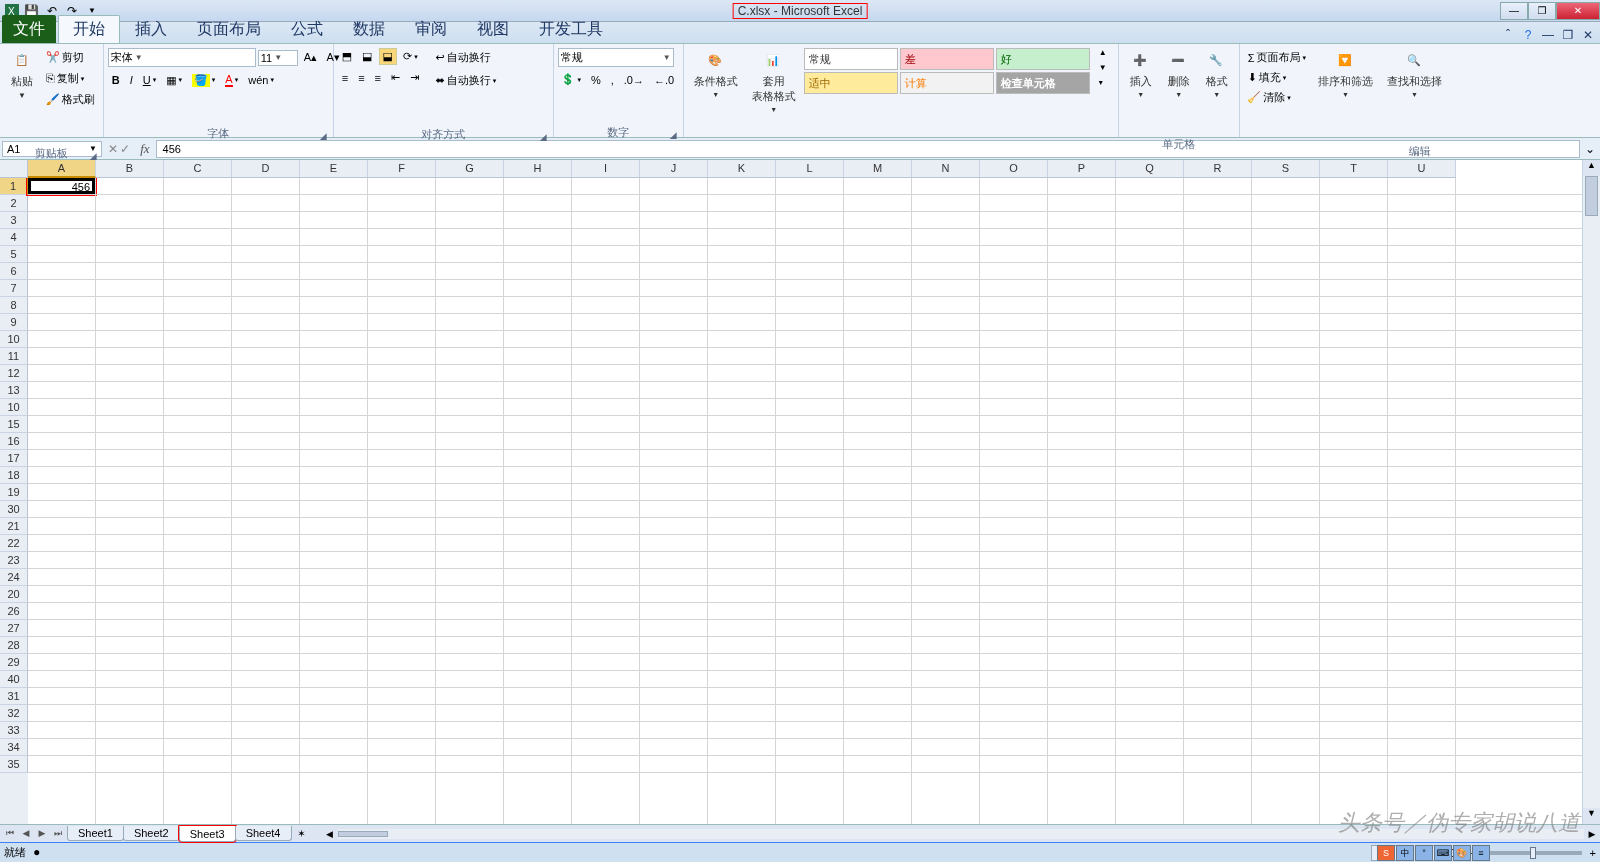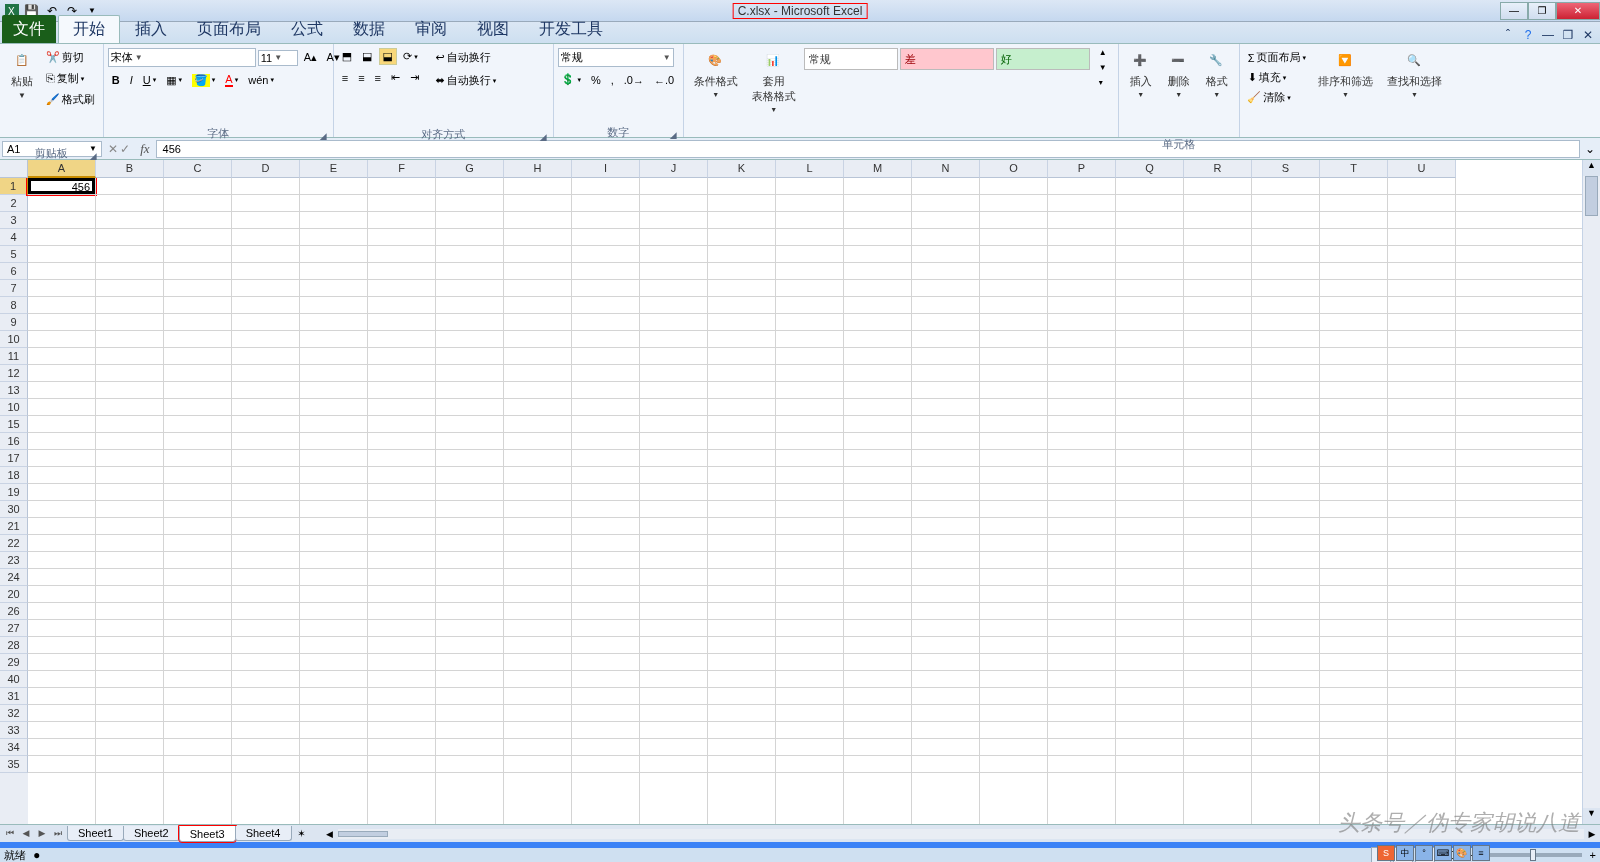--- a/index.html
+++ b/index.html
@@ -76,21 +76,21 @@
 .sheet-nav span { width: 16px; text-align: center; font-size: 9px; cursor: pointer; color: #555; }
 .sheet-tab { padding: 1px 10px; background: #e8eef7; border: 1px solid #9ab; border-top: none; border-radius: 0 0 3px 3px; font-size: 11px; cursor: pointer; margin-left: -1px; }
 .sheet-tab.active { background: #fff; border-top: 1px solid #fff; outline: 1px solid red; }
 .sheet-new { width: 20px; text-align: center; cursor: pointer; font-size: 10px; }
 .hsb { flex: 1; display: flex; margin-left: 10px; }
 .hsb .arr { width: 16px; background: #dce5f1; text-align: center; font-size: 9px; cursor: pointer; }
 .hsb .track { flex: 1; background: #e9edf4; position: relative; }
 .hsb .thumb { position: absolute; left: 0; top: 2px; bottom: 2px; width: 50px; background: #c2cee0; border: 1px solid #9ab; }
 
 
-.status-bar { height: 20px; background: #cfe0f1; border-top: 6px solid #3b82f6; display: flex; align-items: center; padding: 0 4px; font-size: 11px; justify-content: space-between; }
+.status-bar { height: 20px; background: #cfe0f1; border-top: 1px solid #3b82f6; display: flex; align-items: center; padding: 0 4px; font-size: 11px; justify-content: space-between; }
 .status-right { display: flex; align-items: center; gap: 2px; }
 .view-btn { width: 20px; height: 16px; border: 1px solid #9ab; background: #e8eef7; cursor: pointer; display: inline-flex; align-items: center; justify-content: center; font-size: 9px; }
 .zoom-slider { width: 100px; height: 4px; background: #9ab; position: relative; margin: 0 6px; }
 .zoom-slider .zthumb { position: absolute; left: 48px; top: -4px; width: 6px; height: 12px; background: #e8eef7; border: 1px solid #678; }
 .watermark { position: absolute; right: 20px; bottom: 24px; font-size: 22px; color: rgba(120,120,120,0.6); font-style: italic; pointer-events: none; font-family: "KaiTi", serif; }
 .ime-bar { position: absolute; right: 110px; bottom: 1px; display: flex; gap: 1px; }
 .ime-btn { width: 18px; height: 16px; background: #8ab4e8; border: 1px solid #678; font-size: 9px; display: flex; align-items: center; justify-content: center; }
 </style>
 </head>
 <body>
@@ -264,20 +264,25 @@
           <span style="white-space:pre-line;text-align:center">套用
 表格格式</span>
           <span style="font-size:7px">▼</span>
         </div>
       <div class="col" style="gap:2px;padding-top:2px">
         <div class="row">
           <div class="style-cell style-normal">常规</div>
           <div class="style-cell style-bad">差</div>
           <div class="style-cell style-good">好</div>
         </div>
+        <div class="row">
+          <div class="style-cell style-neutral">适中</div>
+          <div class="style-cell style-calc">计算</div>
+          <div class="style-cell style-check">检查单元格</div>
+        </div>
       </div>
       <div class="col" style="justify-content:center;padding:0 3px">
         <span class="sbtn" style="font-size:8px">▲</span>
         <span class="sbtn" style="font-size:8px">▼</span>
         <span class="sbtn" style="font-size:8px">▾</span>
       </div>
     </div>
   </div>
 
   <div class="group">
@@ -324,20 +329,21 @@
           <span class="ico">🔽</span>
           <span>排序和筛选</span>
           <span style="font-size:7px">▼</span>
         </div>
       <div class="vbtn">
           <span class="ico">🔍</span>
           <span>查找和选择</span>
           <span style="font-size:7px">▼</span>
         </div>
     </div>
+    <div class="group-label"><span>编辑</span></div>
   </div>
 </div>
 
 <div class="formula-bar">
   <div class="name-box">
       <span>A1</span>
       <span class="dd">▼</span>
     </div>
   <div class="fx-btns">
     <span>✕</span>

